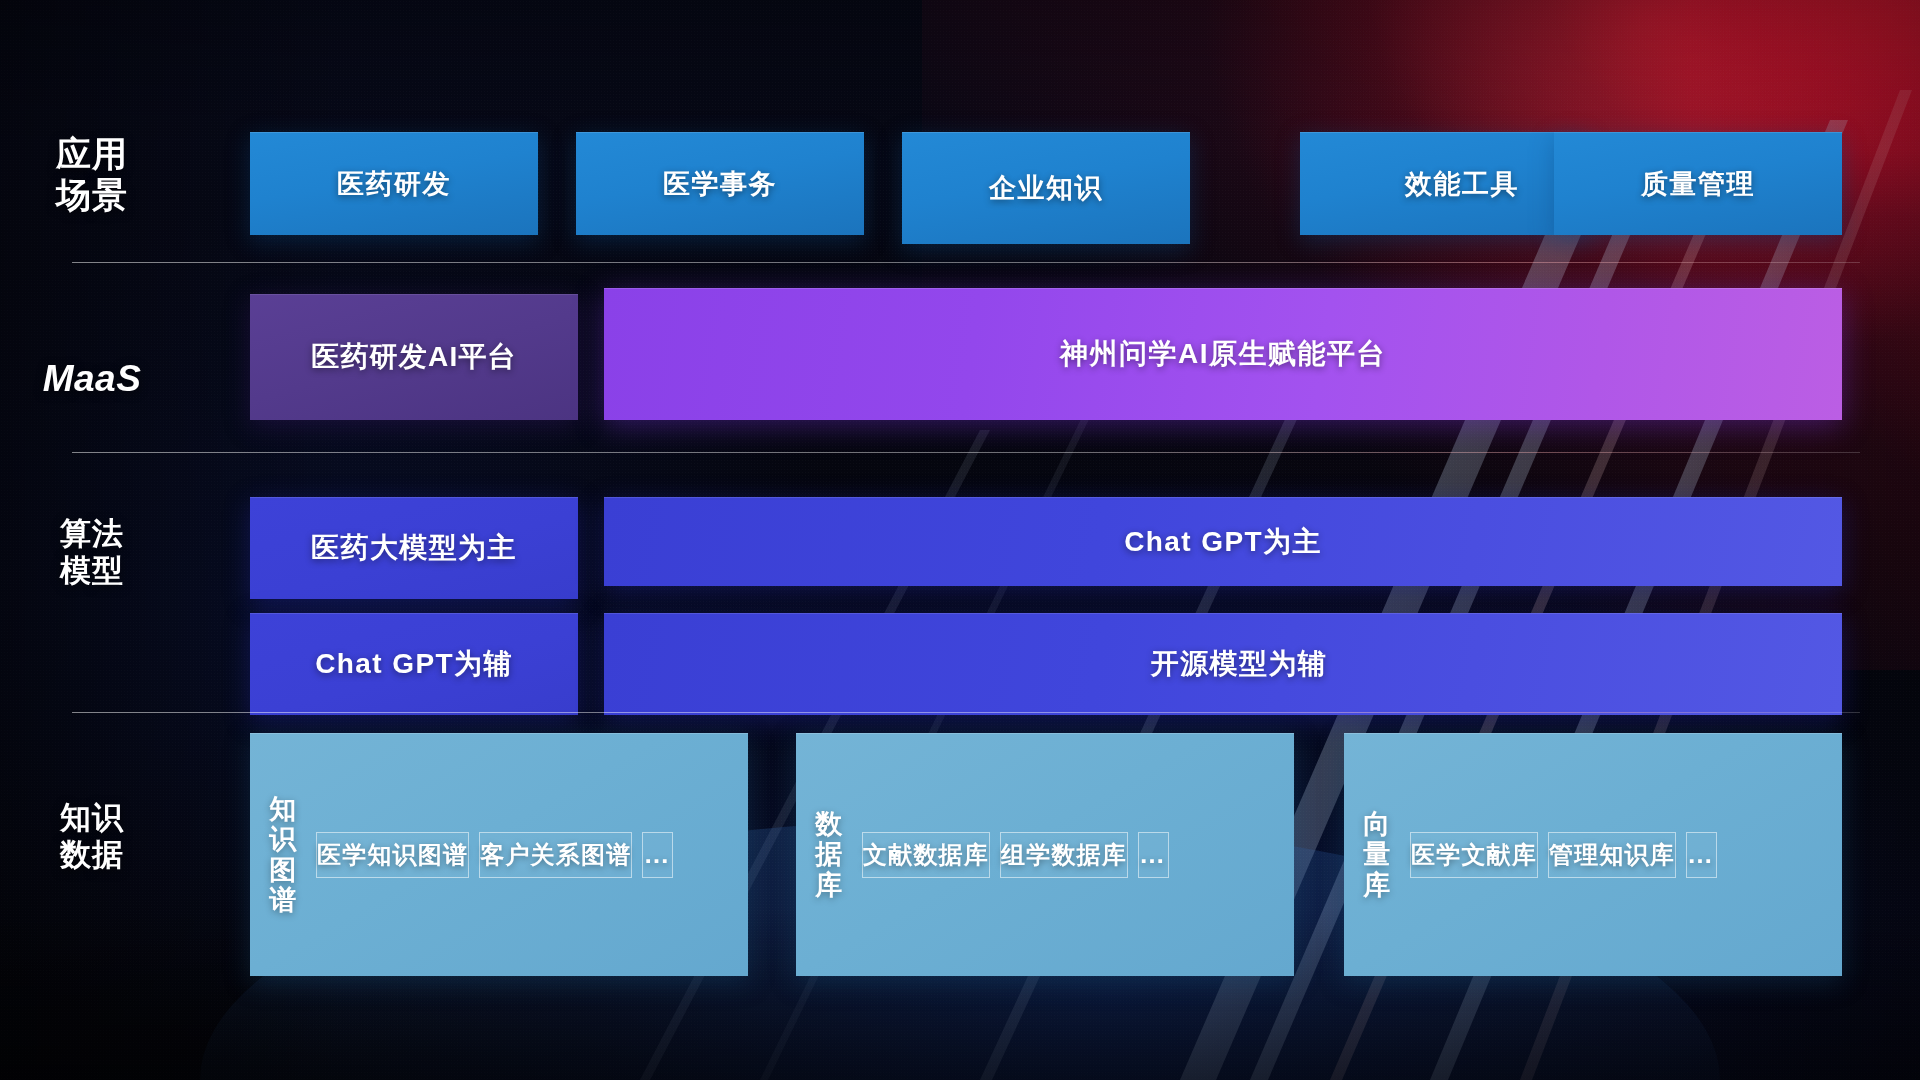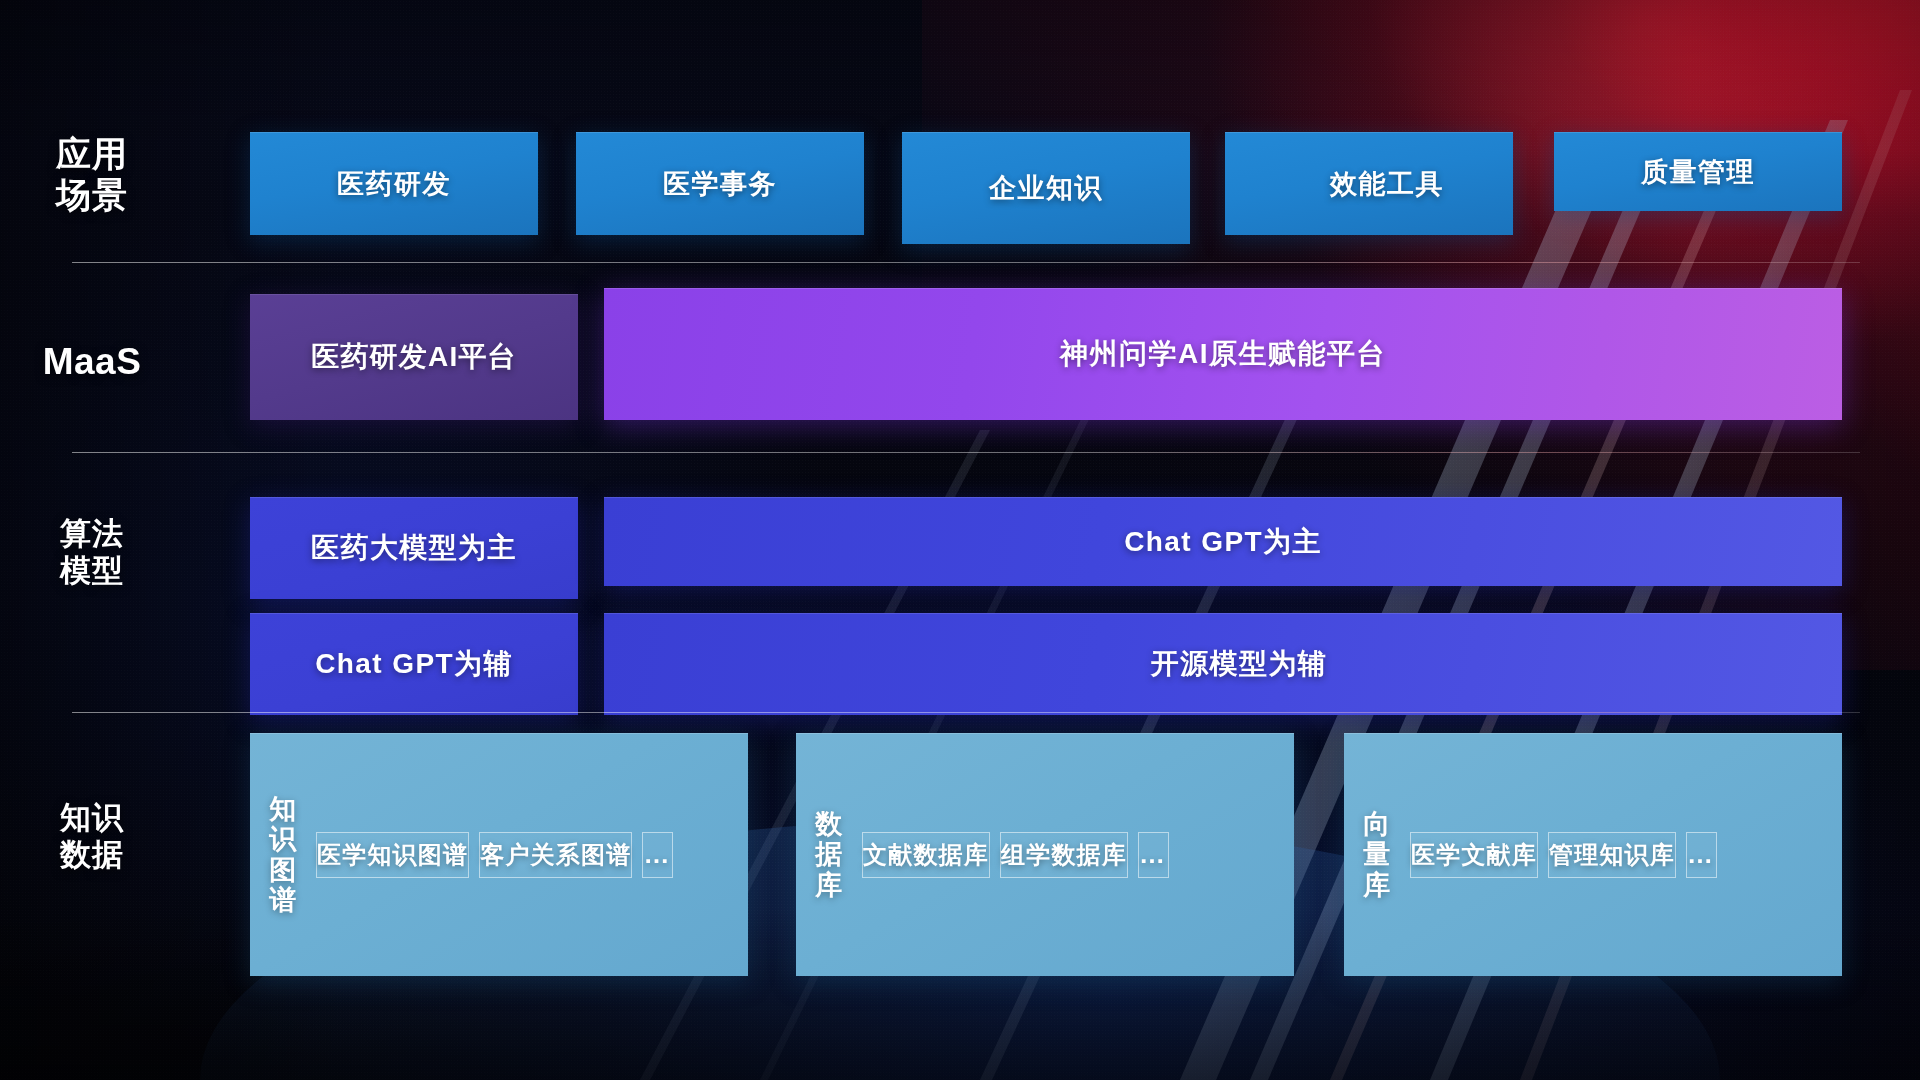--- a/index.html
+++ b/index.html
@@ -160,28 +160,28 @@
 
 <div id="stage">
 
   <div class="row">
     <div class="rowlabel" style="top:133px;font-size:35px;">应用
 场景</div>
 
     <div class="box app-box" style="left:250px;top:132px;width:288px;height:103px;">医药研发</div>
     <div class="box app-box" style="left:576px;top:132px;width:288px;height:103px;">医学事务</div>
     <div class="box app-box" style="left:902px;top:132px;width:288px;height:112px;">企业知识</div>
-    <div class="box app-box" style="left:1225px;top:132px;width:288px;height:103px;padding-left:36px;">效能工具</div>
-    <div class="box app-box" style="left:1554px;top:132px;width:288px;height:79px;">质量管理</div>
+    <div class="box app-box" style="left:1300px;top:132px;width:288px;height:103px;padding-left:36px;">效能工具</div>
+    <div class="box app-box" style="left:1554px;top:132px;width:288px;height:103px;">质量管理</div>
   </div>
 
   <div class="divider" style="top:262px;"></div>
 
   <div class="row">
-    <div class="rowlabel" style="top:340px;font-size:37px;letter-spacing:0.5px;">MaaS</div>
+    <div class="rowlabel" style="top:357px;font-size:37px;letter-spacing:0.5px;font-style:italic;">MaaS</div>
 
     <div class="box maas-left" style="left:250px;top:294px;width:328px;height:126px;">医药研发AI平台</div>
 
     <div class="box maas-right" style="left:604px;top:288px;width:1238px;height:132px;">神州问学AI原生赋能平台</div>
   </div>
 
   <div class="divider" style="top:452px;"></div>
 
   <div class="row">
     <div class="rowlabel" style="top:516px;font-size:31px;">算法

